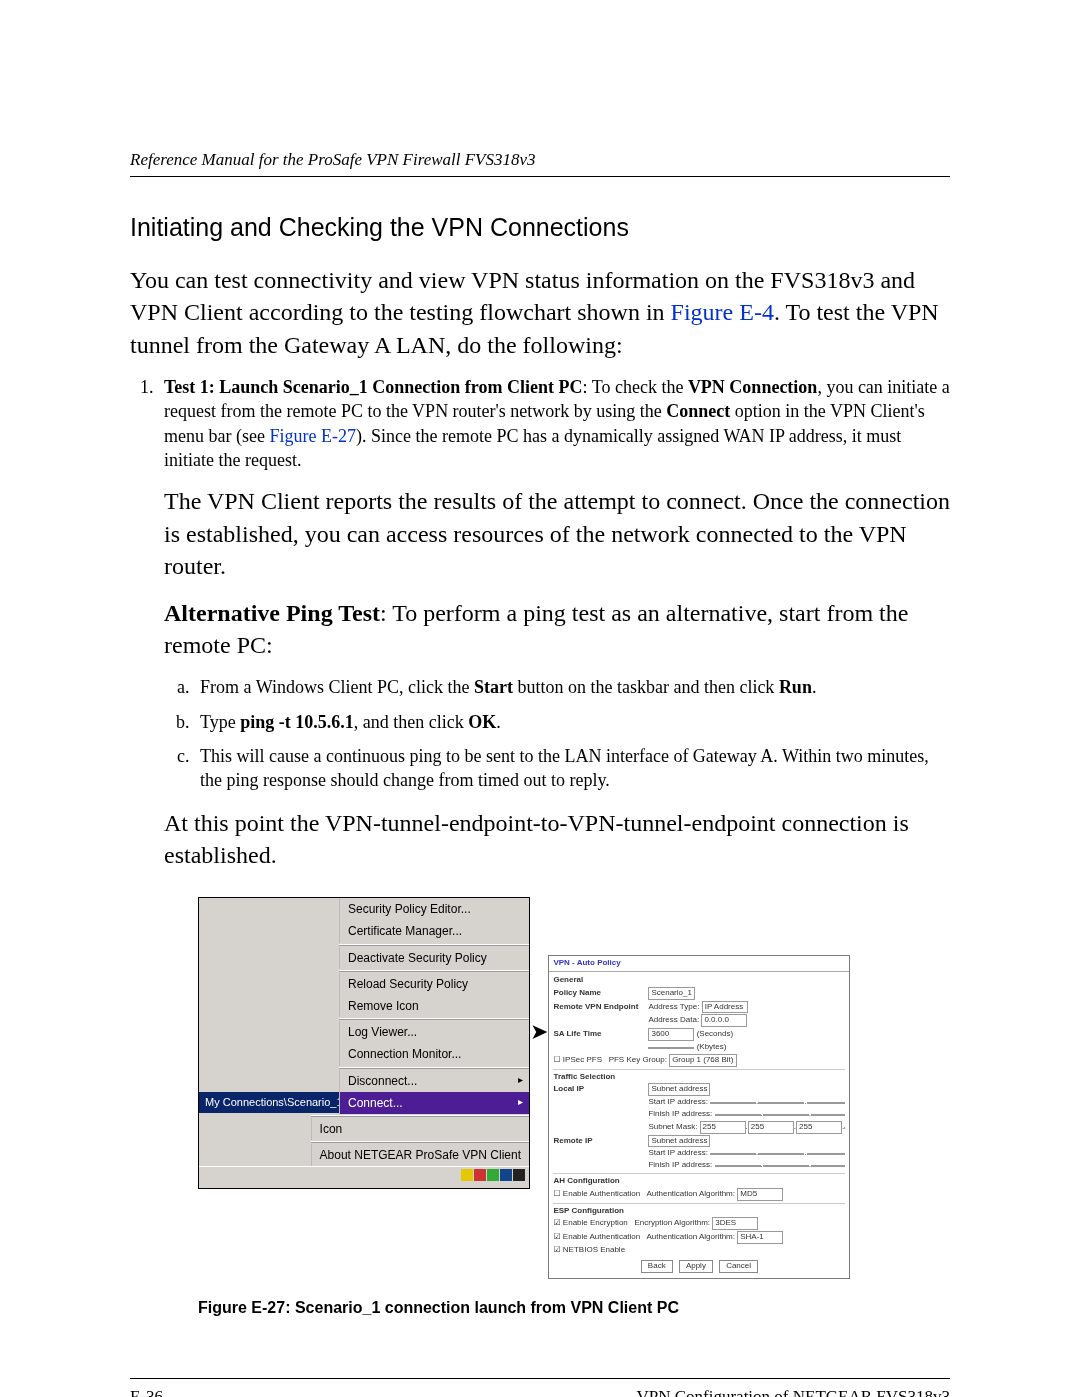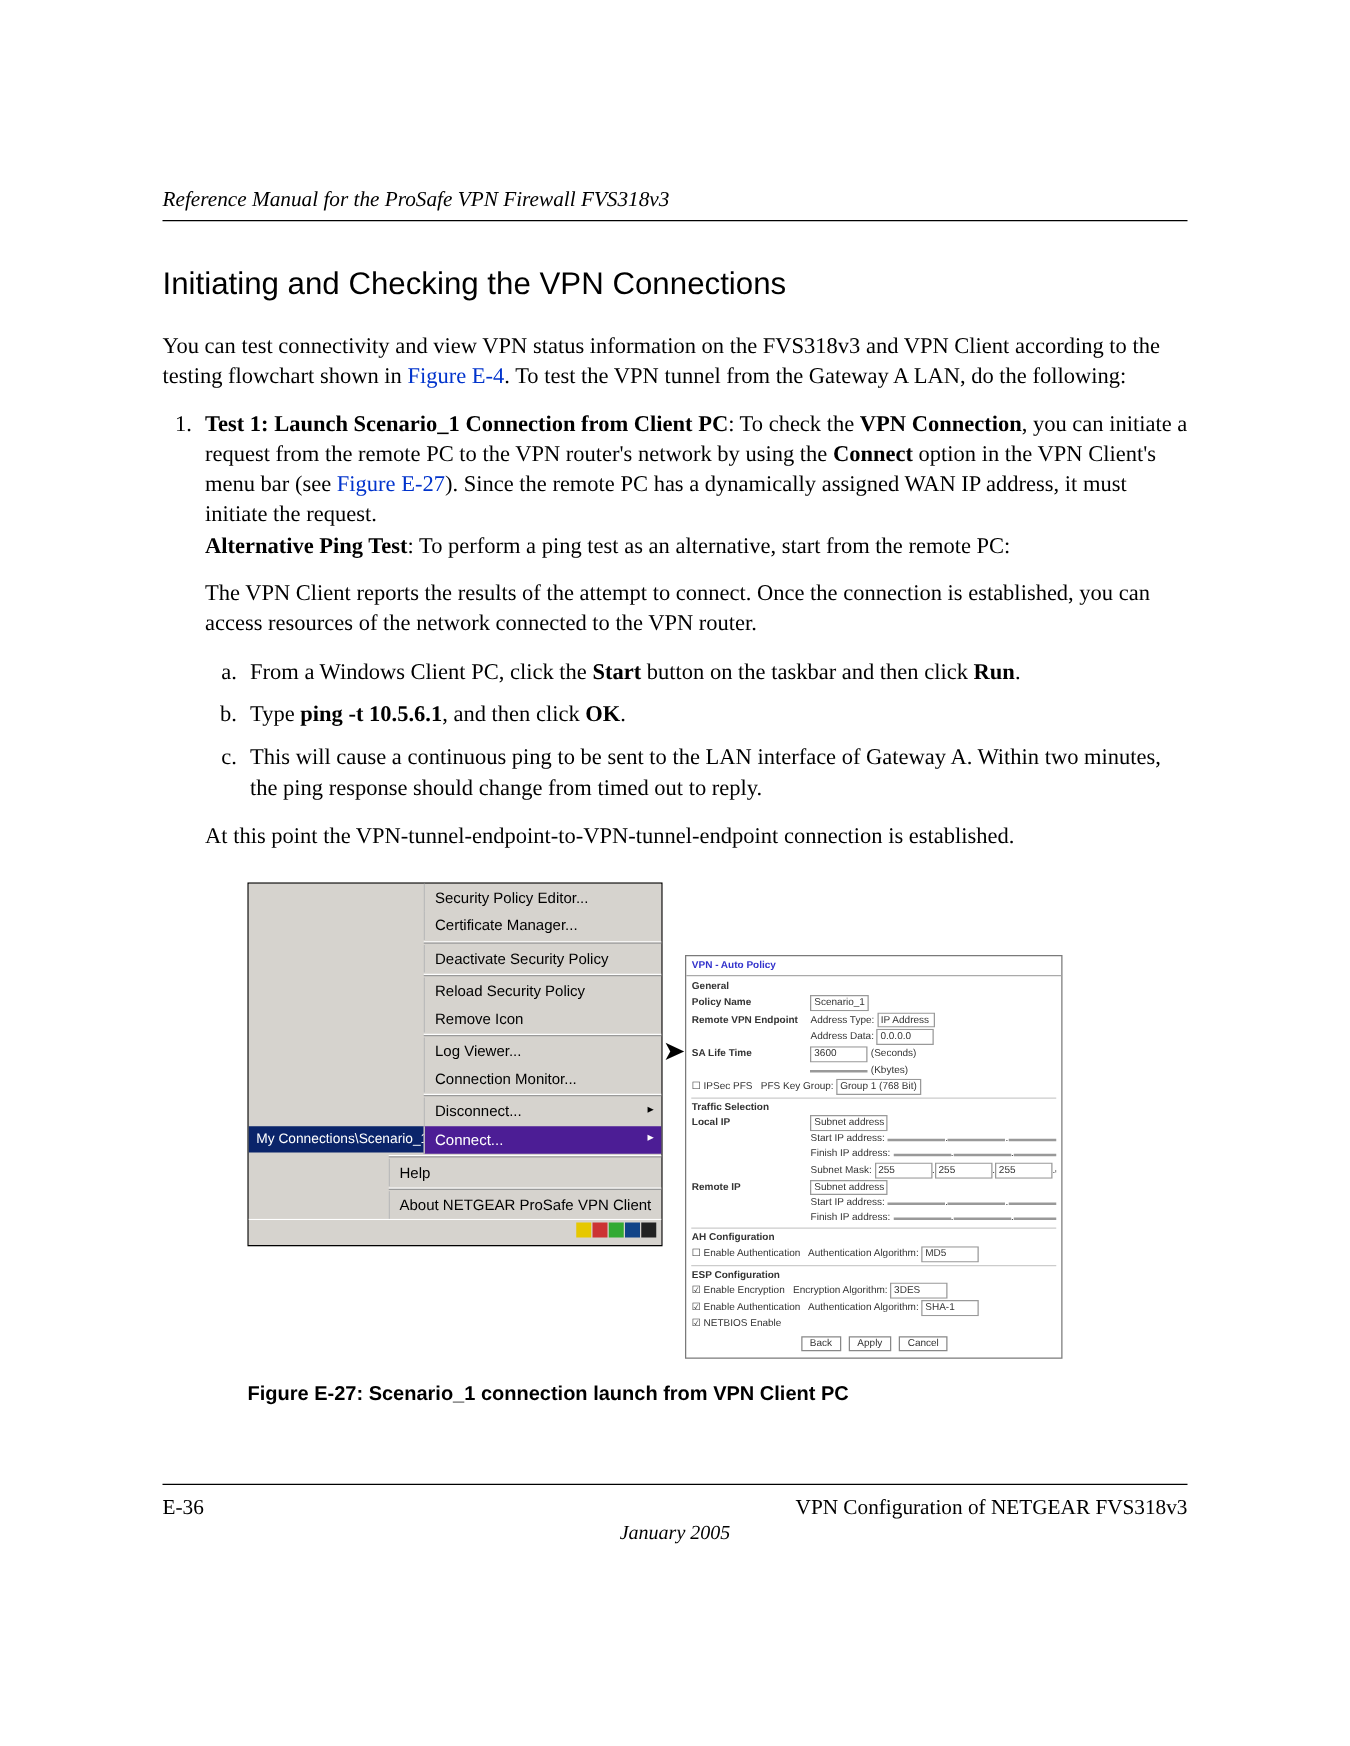--- a/index.html
+++ b/index.html
@@ -18,21 +18,21 @@
     border-bottom: 1.5px solid #000;
     padding-bottom: 6px;
     margin-bottom: 36px;
   }
   h2 {
     font-family: Arial, Helvetica, sans-serif;
     font-weight: normal;
     font-size: 25px;
     margin: 0 0 22px 0;
   }
-  p { font-size: 18px; line-height: 1.35; margin: 0 0 14px 0; }
+  p { font-size: 24px; line-height: 1.35; margin: 13px 0 14px 0; }
   .link { color: #0033cc; }
   ol.num { padding-left: 28px; margin: 0 0 14px 0; }
   ol.num > li { font-size: 18px; line-height: 1.35; margin: 0 0 14px 0; padding-left: 6px; }
   ol.alpha { list-style-type: lower-alpha; padding-left: 30px; margin: 0 0 14px 0; }
   ol.alpha > li { font-size: 18px; line-height: 1.35; margin: 0 0 10px 0; padding-left: 6px; }
   b, strong { font-weight: bold; }
 
   
   .figure-wrap { margin: 26px 0 10px 34px; }
   .figure {
@@ -152,25 +152,25 @@
 
   <p>
     <span>You can test connectivity and view VPN status information on the FVS318v3 and VPN Client according to the testing flowchart shown in </span><span class="link">Figure E-4</span><span>. To test the VPN tunnel from the Gateway A LAN, do the following:</span>
   </p>
 
   <ol class="num">
     <li>
       <b>Test 1: Launch Scenario_1 Connection from Client PC</b><span>: To check the </span><b>VPN Connection</b><span>, you can initiate a request from the remote PC to the VPN router's network by using the </span><b>Connect</b><span> option in the VPN Client's menu bar (see </span><span class="link">Figure E-27</span><span>). Since the remote PC has a dynamically assigned WAN IP address, it must initiate the request.</span>
 
 
+      <p>The VPN Client reports the results of the attempt to connect. Once the connection is established, you can access resources of the network connected to the VPN router.</p>
+
       <p>
         <b>Alternative Ping Test</b><span>: To perform a ping test as an alternative, start from the remote PC:</span>
       </p>
-
-      <p>The VPN Client reports the results of the attempt to connect. Once the connection is established, you can access resources of the network connected to the VPN router.</p>
 
       <ol class="alpha">
         <li>
           <span>From a Windows Client PC, click the </span><b>Start</b><span> button on the taskbar and then click </span><b>Run</b><span>.</span>
         </li>
         <li>
           <span>Type  </span><b>ping -t  10.5.6.1</b><span>, and then click </span><b>OK</b><span>.</span>
         </li>
         <li>This will cause a continuous ping to be sent to the LAN interface of Gateway A. Within two minutes, the ping response should change from timed out to reply.</li>
       </ol>
@@ -204,21 +204,21 @@
                 <div class="gutter-label">My Connections\Scenario_1</div>
               </div>
               <div class="menu-col">
                 <div class="menu-item sel menu-arrow">Connect...</div>
               </div>
             </div>
             <div class="menu-row">
               <div class="menu-gutter"></div>
               <div class="menu-col">
                 <div class="menu-sep"></div>
-                <div class="menu-item">Help</div>
+                <div class="menu-item">Icon</div>
                 <div class="menu-sep"></div>
                 <div class="menu-item">About NETGEAR ProSafe VPN Client</div>
               </div>
             </div>
             <div class="tray">
               <span class="t-y"></span><span class="t-r"></span><span class="t-g"></span><span class="t-b"></span><span class="t-k"></span>
             </div>
           </div>
 
           <div class="arrow">➤</div>

